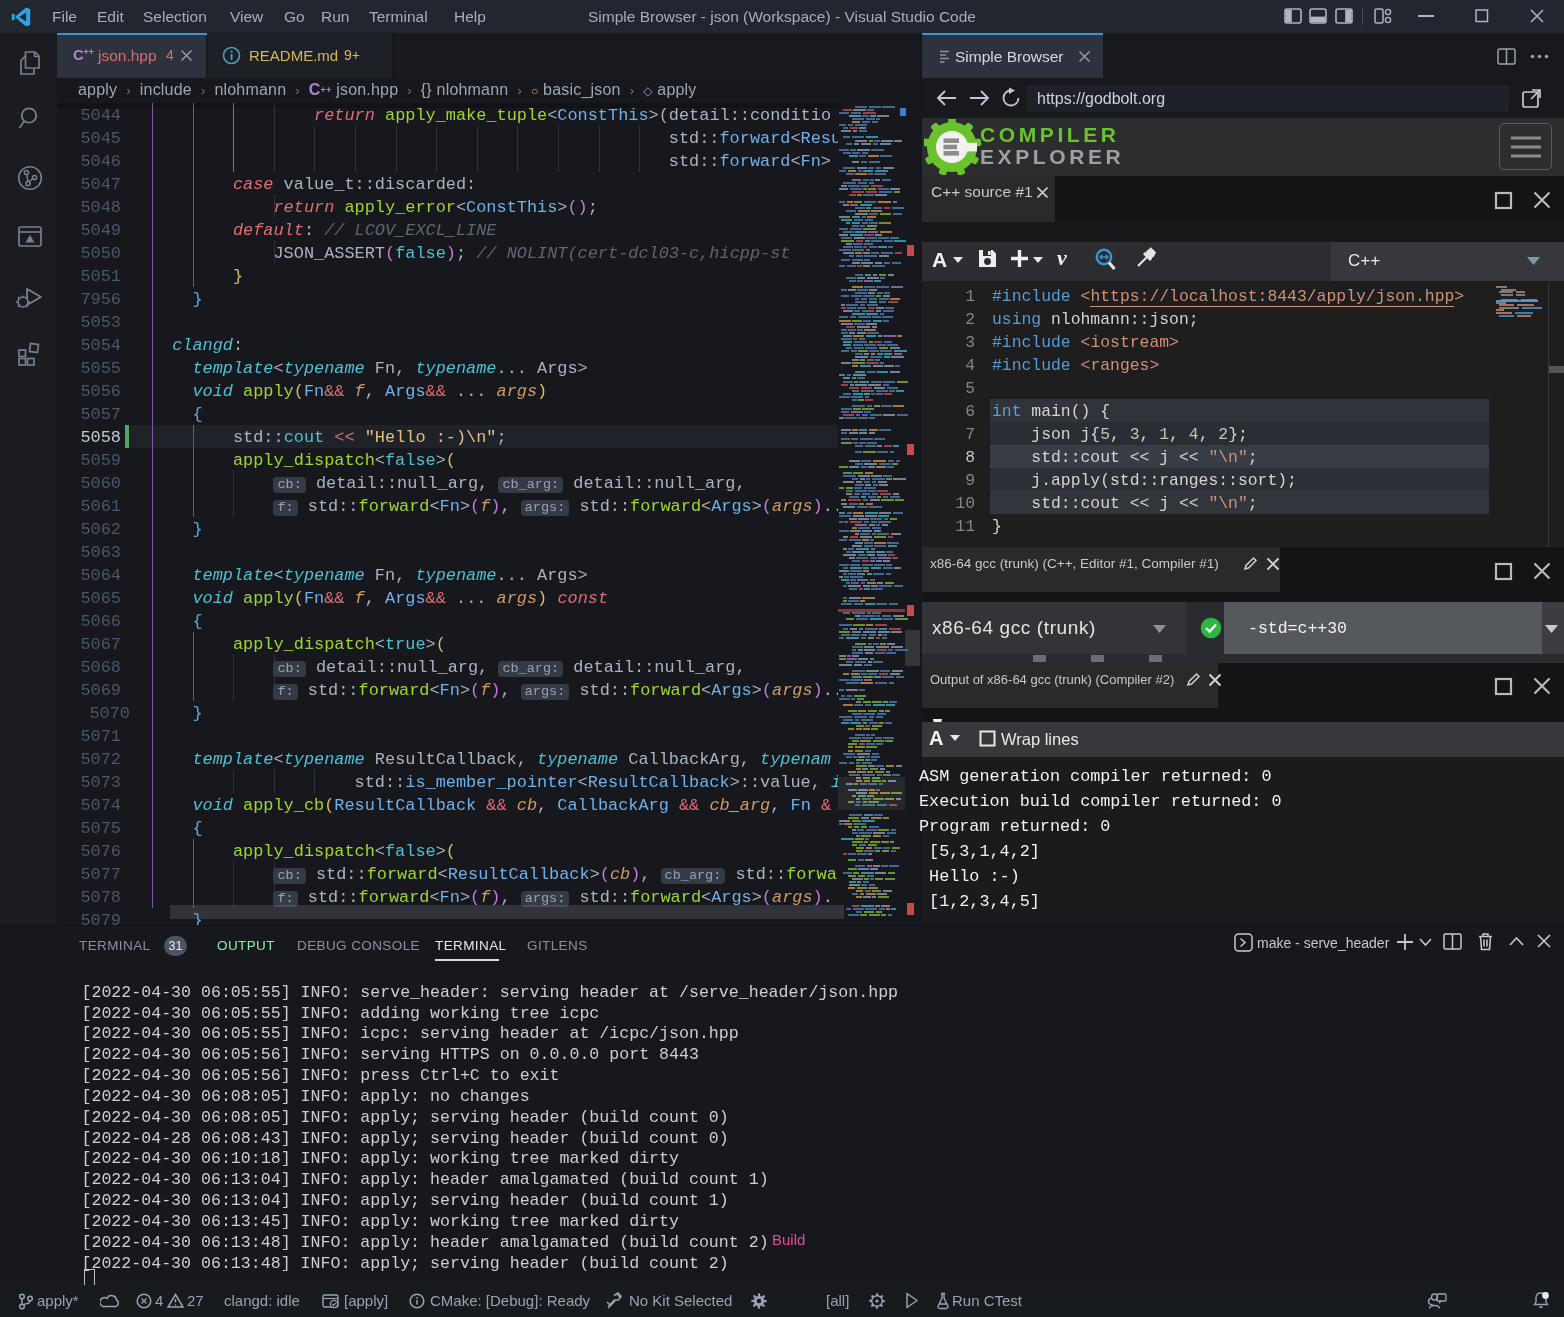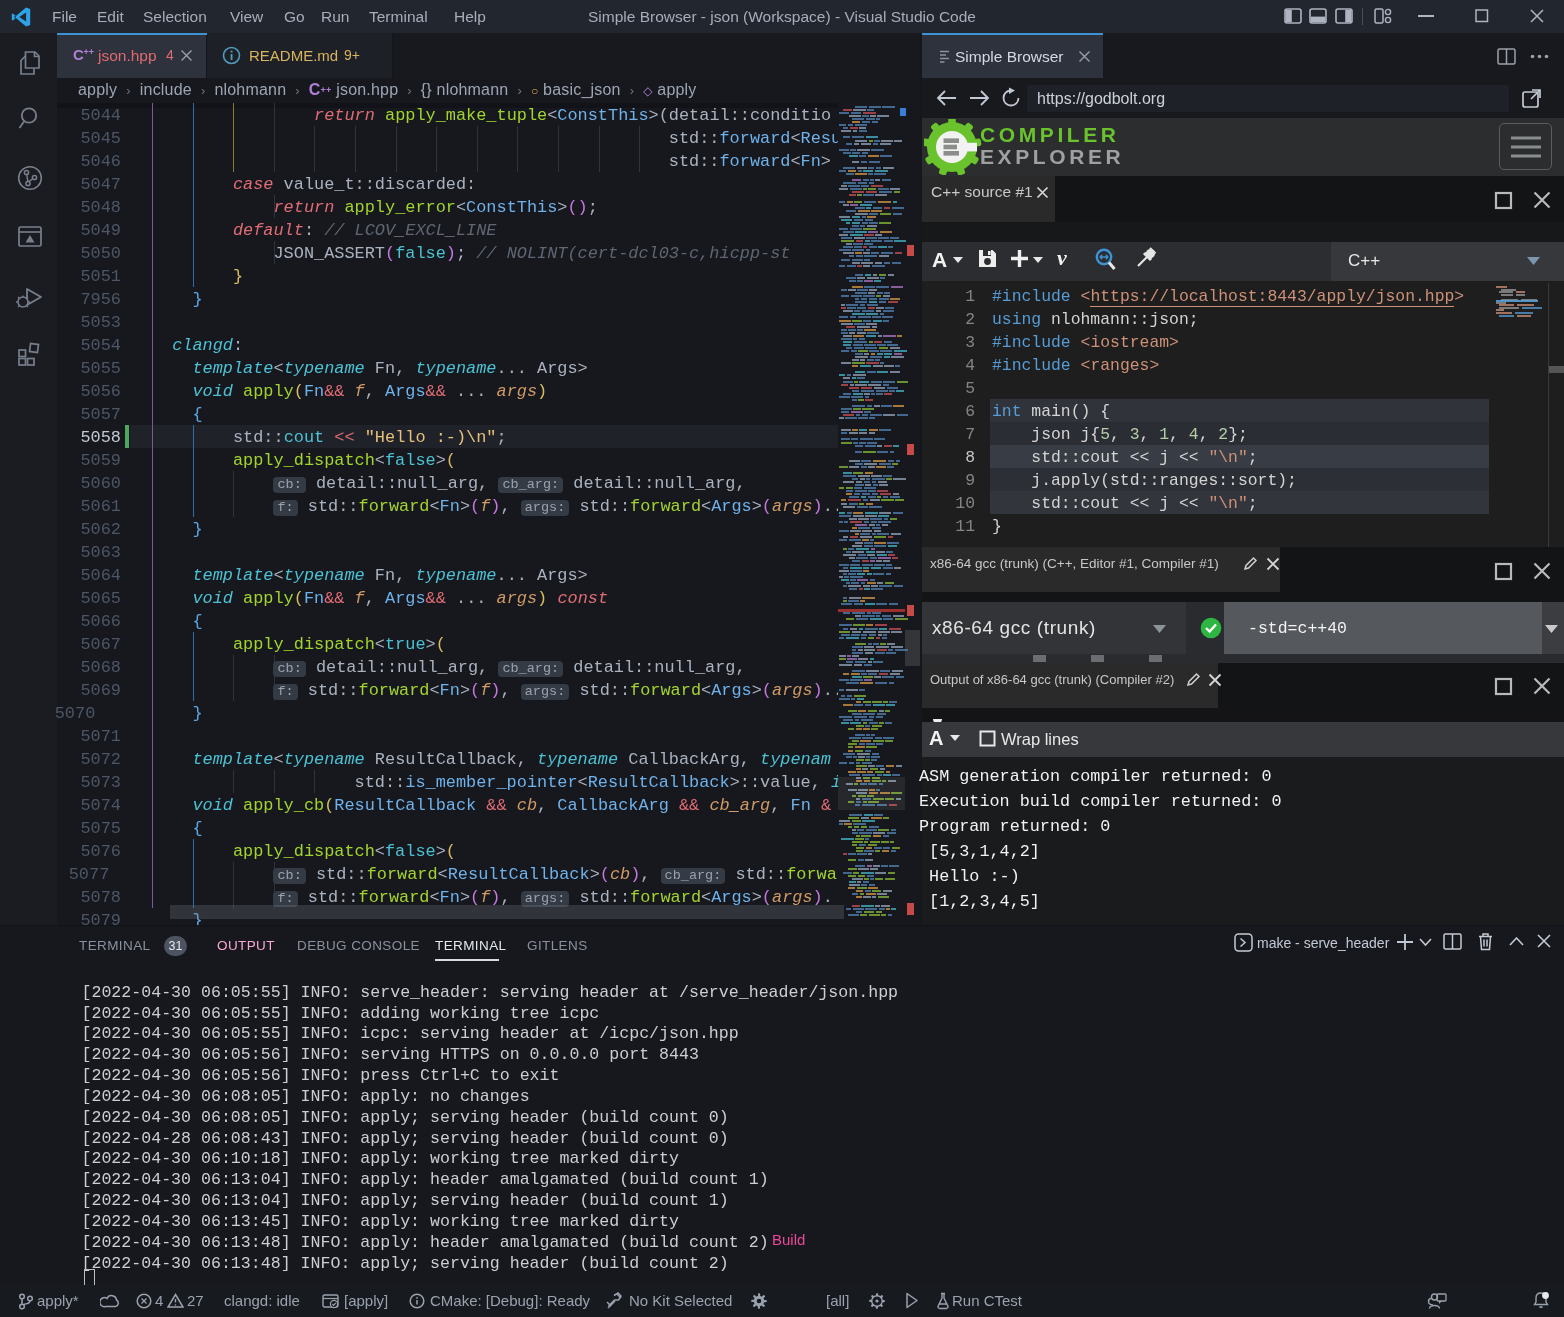--- a/index.html
+++ b/index.html
@@ -154,28 +154,28 @@
 <div class="ab" style="left:57px;top:471px;width:64px;height:23px;text-align:right;color:#4d5666;font-size:16.9px;line-height:23px"><span class="mono">5060</span></div>
 <div class="ab" style="left:57px;top:494px;width:64px;height:23px;text-align:right;color:#4d5666;font-size:16.9px;line-height:23px"><span class="mono">5061</span></div>
 <div class="ab" style="left:57px;top:517px;width:64px;height:23px;text-align:right;color:#4d5666;font-size:16.9px;line-height:23px"><span class="mono">5062</span></div>
 <div class="ab" style="left:57px;top:540px;width:64px;height:23px;text-align:right;color:#4d5666;font-size:16.9px;line-height:23px"><span class="mono">5063</span></div>
 <div class="ab" style="left:57px;top:563px;width:64px;height:23px;text-align:right;color:#4d5666;font-size:16.9px;line-height:23px"><span class="mono">5064</span></div>
 <div class="ab" style="left:57px;top:586px;width:64px;height:23px;text-align:right;color:#4d5666;font-size:16.9px;line-height:23px"><span class="mono">5065</span></div>
 <div class="ab" style="left:57px;top:609px;width:64px;height:23px;text-align:right;color:#4d5666;font-size:16.9px;line-height:23px"><span class="mono">5066</span></div>
 <div class="ab" style="left:57px;top:632px;width:64px;height:23px;text-align:right;color:#4d5666;font-size:16.9px;line-height:23px"><span class="mono">5067</span></div>
 <div class="ab" style="left:57px;top:655px;width:64px;height:23px;text-align:right;color:#4d5666;font-size:16.9px;line-height:23px"><span class="mono">5068</span></div>
 <div class="ab" style="left:57px;top:678px;width:64px;height:23px;text-align:right;color:#4d5666;font-size:16.9px;line-height:23px"><span class="mono">5069</span></div>
-<div class="ab" style="left:43px;top:701px;width:64px;height:23px;text-align:center;color:#4d5666;font-size:16.9px;line-height:23px"><span class="mono">5070</span></div>
+<div class="ab" style="left:66px;top:701px;width:64px;height:23px;text-align:right;color:#4d5666;font-size:16.9px;line-height:23px"><span class="mono">5070</span></div>
 <div class="ab" style="left:57px;top:724px;width:64px;height:23px;text-align:right;color:#4d5666;font-size:16.9px;line-height:23px"><span class="mono">5071</span></div>
 <div class="ab" style="left:57px;top:747px;width:64px;height:23px;text-align:right;color:#4d5666;font-size:16.9px;line-height:23px"><span class="mono">5072</span></div>
 <div class="ab" style="left:57px;top:770px;width:64px;height:23px;text-align:right;color:#4d5666;font-size:16.9px;line-height:23px"><span class="mono">5073</span></div>
 <div class="ab" style="left:57px;top:793px;width:64px;height:23px;text-align:right;color:#4d5666;font-size:16.9px;line-height:23px"><span class="mono">5074</span></div>
 <div class="ab" style="left:57px;top:816px;width:64px;height:23px;text-align:right;color:#4d5666;font-size:16.9px;line-height:23px"><span class="mono">5075</span></div>
 <div class="ab" style="left:57px;top:839px;width:64px;height:23px;text-align:right;color:#4d5666;font-size:16.9px;line-height:23px"><span class="mono">5076</span></div>
-<div class="ab" style="left:57px;top:862px;width:64px;height:23px;text-align:center;color:#4d5666;font-size:16.9px;line-height:23px"><span class="mono">5077</span></div>
+<div class="ab" style="left:57px;top:862px;width:64px;height:23px;text-align:right;color:#4d5666;font-size:16.9px;line-height:23px"><span class="mono">5077</span></div>
 <div class="ab" style="left:57px;top:885px;width:64px;height:23px;text-align:right;color:#4d5666;font-size:16.9px;line-height:23px"><span class="mono">5078</span></div>
 <div class="ab" style="left:57px;top:908px;width:64px;height:23px;text-align:right;color:#4d5666;font-size:16.9px;line-height:23px"><span class="mono">5079</span></div>
 <div class="ab" style="left:151.9px;top:103px;width:1px;height:805px;background:#7e589b"></div>
 <div class="ab" style="left:192.5px;top:103px;width:1px;height:184px;background:#2e6ba8"></div>
 <div class="ab" style="left:233.1px;top:103px;width:1px;height:69px;background:#8a7b33"></div>
 <div class="ab" style="left:273.7px;top:103px;width:1px;height:69px;background:#2e333d"></div>
 <div class="ab" style="left:273.7px;top:195px;width:1px;height:23px;background:#2e333d"></div>
 <div class="ab" style="left:273.7px;top:241px;width:1px;height:23px;background:#2e333d"></div>
 <div class="ab" style="left:314.4px;top:126px;width:1px;height:46px;background:#2e333d"></div>
 <div class="ab" style="left:355.0px;top:126px;width:1px;height:46px;background:#2e333d"></div>
@@ -1385,21 +1385,21 @@
 <div class="ab" style="left:922px;top:602px;width:264px;height:52px;background:#323437"></div>
 <div class="ab" style="left:932px;top:616px;height:24px;color:#e4e4e4;font-size:19px;letter-spacing:0.6px;line-height:24px">x86-64 gcc (trunk)</div>
 <svg class="ab" style="left:1152px;top:624px" width="16" height="10" viewBox="0 0 16 10">
     <path d="M1 1 14 1 7.5 9Z" fill="#8d9499"></path>
   </svg>
 <svg class="ab" style="left:1200px;top:617px" width="22" height="22" viewBox="0 0 22 22">
     <circle cx="11" cy="11" r="10.3" fill="#2db742"></circle>
     <path d="M6 11 9.6 14.6 16 7.5" fill="none" stroke="#fff" stroke-width="2.4"></path>
   </svg>
 <div class="ab" style="left:1224px;top:602px;width:318px;height:52px;background:#55585c"></div>
-<div class="ab" style="left:1248px;top:615px;height:25px;color:#f2f2f2;font-size:16.5px;line-height:25px"><span class="mono">-std=c++40</span></div>
+<div class="ab" style="left:1248px;top:615px;height:25px;color:#f2f2f2;font-size:16.5px;line-height:25px"><span class="mono">-std=c++30</span></div>
 <div class="ab" style="left:1542px;top:602px;width:22px;height:52px;background:#3b3d40"></div>
 <svg class="ab" style="left:1544px;top:624px" width="16" height="10" viewBox="0 0 16 10">
     <path d="M1 1 14 1 7.5 9Z" fill="#c9c9c9"></path>
   </svg>
 <div class="ab" style="left:922px;top:654px;width:642px;height:9px;background:#2a2b2e"></div>
 <div class="ab" style="left:1033px;top:655px;width:13px;height:7px;background:#6a6d72"></div>
 <div class="ab" style="left:1091px;top:655px;width:13px;height:7px;background:#6a6d72"></div>
 <div class="ab" style="left:1149px;top:655px;width:13px;height:7px;background:#6a6d72"></div>
 <div class="ab" style="left:922px;top:663px;width:642px;height:45px;background:#131416"></div>
 <div class="ab" style="left:922px;top:663px;width:296px;height:45px;background:#2a2a2b"></div>
@@ -1429,21 +1429,21 @@
 <div class="ab" style="left:1001px;top:728px;height:22px;color:#e8e8e8;font-size:16.5px;line-height:22px">Wrap lines</div>
 <div class="ab" style="left:922px;top:757px;width:642px;height:168px;background:#1a1b1d"></div>
 <div class="ab" style="left:919px;top:763px;height:25px;color:#f2f2f2;font-size:16.8px;line-height:25px"><span class="mono cl">ASM generation compiler returned: 0</span></div>
 <div class="ab" style="left:919px;top:788px;height:25px;color:#f2f2f2;font-size:16.8px;line-height:25px"><span class="mono cl">Execution build compiler returned: 0</span></div>
 <div class="ab" style="left:919px;top:813px;height:25px;color:#f2f2f2;font-size:16.8px;line-height:25px"><span class="mono cl">Program returned: 0</span></div>
 <div class="ab" style="left:919px;top:838px;height:25px;color:#f2f2f2;font-size:16.8px;line-height:25px"><span class="mono cl"> [5,3,1,4,2]</span></div>
 <div class="ab" style="left:919px;top:863px;height:25px;color:#f2f2f2;font-size:16.8px;line-height:25px"><span class="mono cl"> Hello :-)</span></div>
 <div class="ab" style="left:919px;top:888px;height:25px;color:#f2f2f2;font-size:16.8px;line-height:25px"><span class="mono cl"> [1,2,3,4,5]</span></div>
 <div class="ab" style="left:0;top:925px;width:1564px;height:360px;background:#16181d;border-top:1px solid #101216"></div>
 <div class="ab" style="left:79px;top:936px;height:19px;color:#8a919e;font-size:13.5px;line-height:19px;letter-spacing:0.4px">TERMINAL</div>
-<div class="ab" style="left:217px;top:936px;height:19px;color:#f9a8d4;font-size:13.5px;line-height:19px;letter-spacing:0.4px">OUTPUT</div>
+<div class="ab" style="left:217px;top:936px;height:19px;color:#86efac;font-size:13.5px;line-height:19px;letter-spacing:0.4px">OUTPUT</div>
 <div class="ab" style="left:297px;top:936px;height:19px;color:#8a919e;font-size:13.5px;line-height:19px;letter-spacing:0.4px">DEBUG CONSOLE</div>
 <div class="ab" style="left:435px;top:936px;height:19px;color:#e3e7ee;font-size:13.5px;line-height:19px;letter-spacing:0.4px">TERMINAL</div>
 <div class="ab" style="left:527px;top:936px;height:19px;color:#8a919e;font-size:13.5px;line-height:19px;letter-spacing:0.4px">GITLENS</div>
 <div class="ab" style="left:435px;top:959px;width:64px;height:2px;background:#d7dbe0"></div>
 <div class="ab" style="left:164px;top:936px;width:23px;height:20px;background:#4d5360;border-radius:10px;color:#e8eaee;font-size:12.5px;line-height:20px;text-align:center">31</div>
 <svg class="ab" style="left:1234px;top:933px" width="19" height="19" viewBox="0 0 19 19">
     <rect x="1" y="1" width="17" height="17" rx="3.5" fill="none" stroke="#c3c9d4" stroke-width="1.5"></rect>
     <path d="M6.5 5.5 11 9.5 6.5 13.5" fill="none" stroke="#c3c9d4" stroke-width="1.5"></path>
   </svg>
 <div class="ab" style="left:1257px;top:934px;height:19px;color:#c3c9d4;font-size:14px;line-height:19px">make - serve_header</div>

